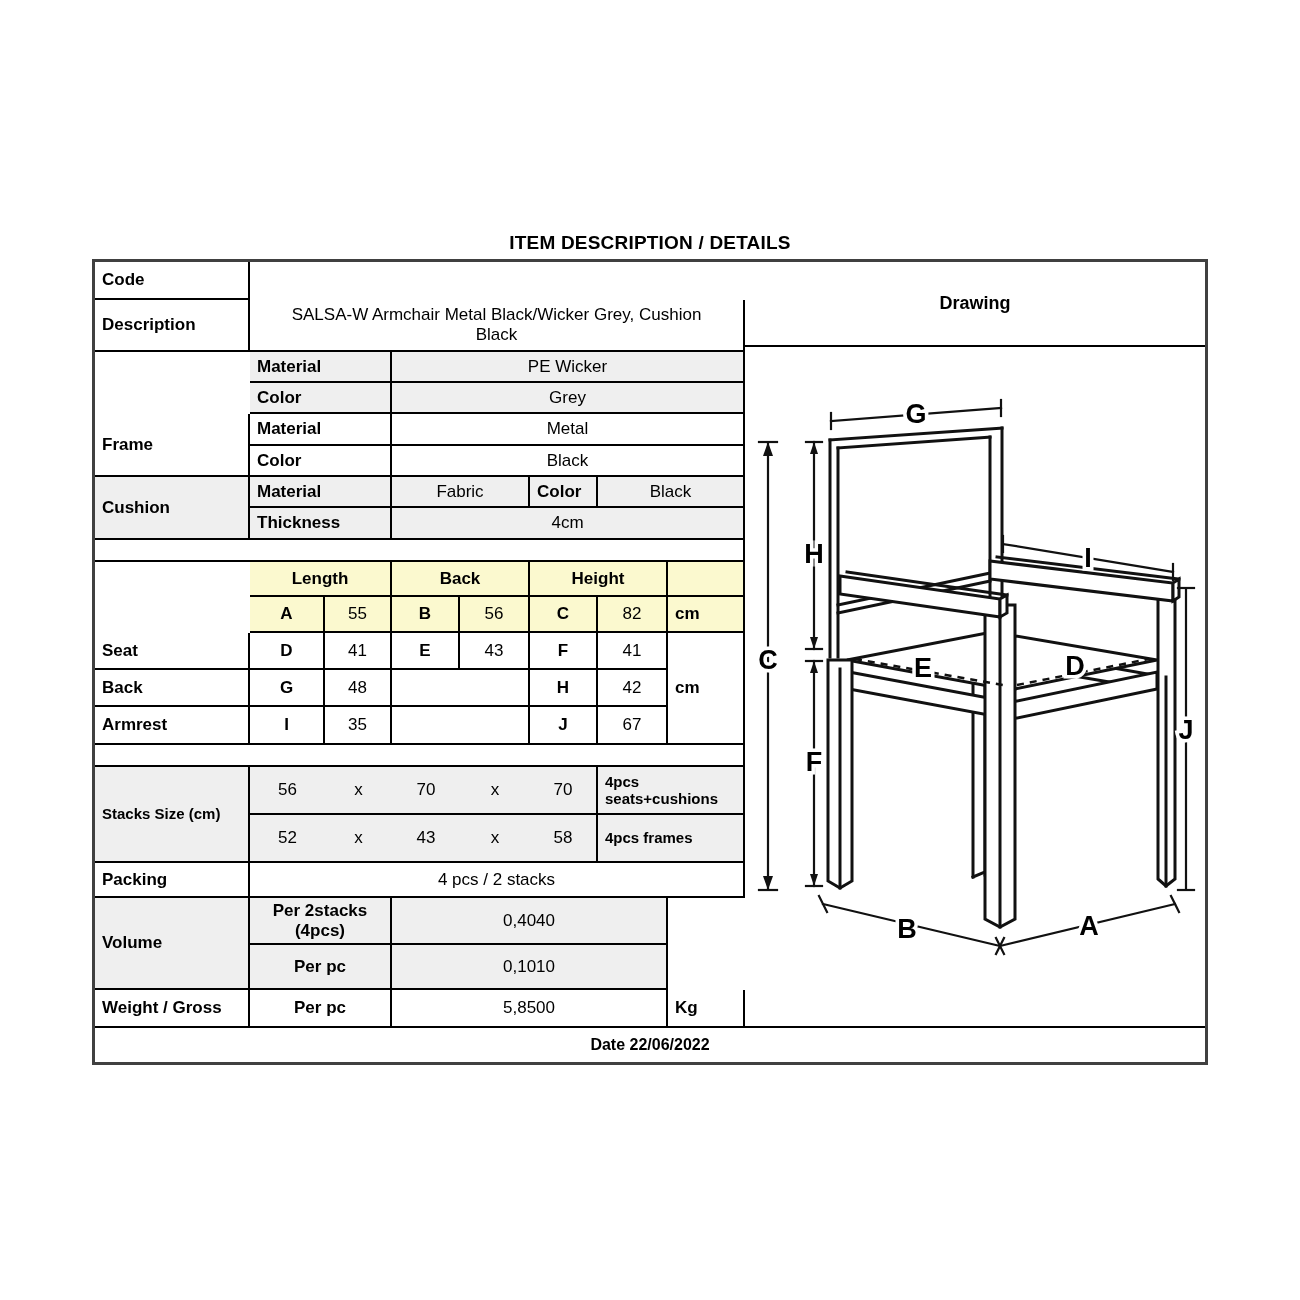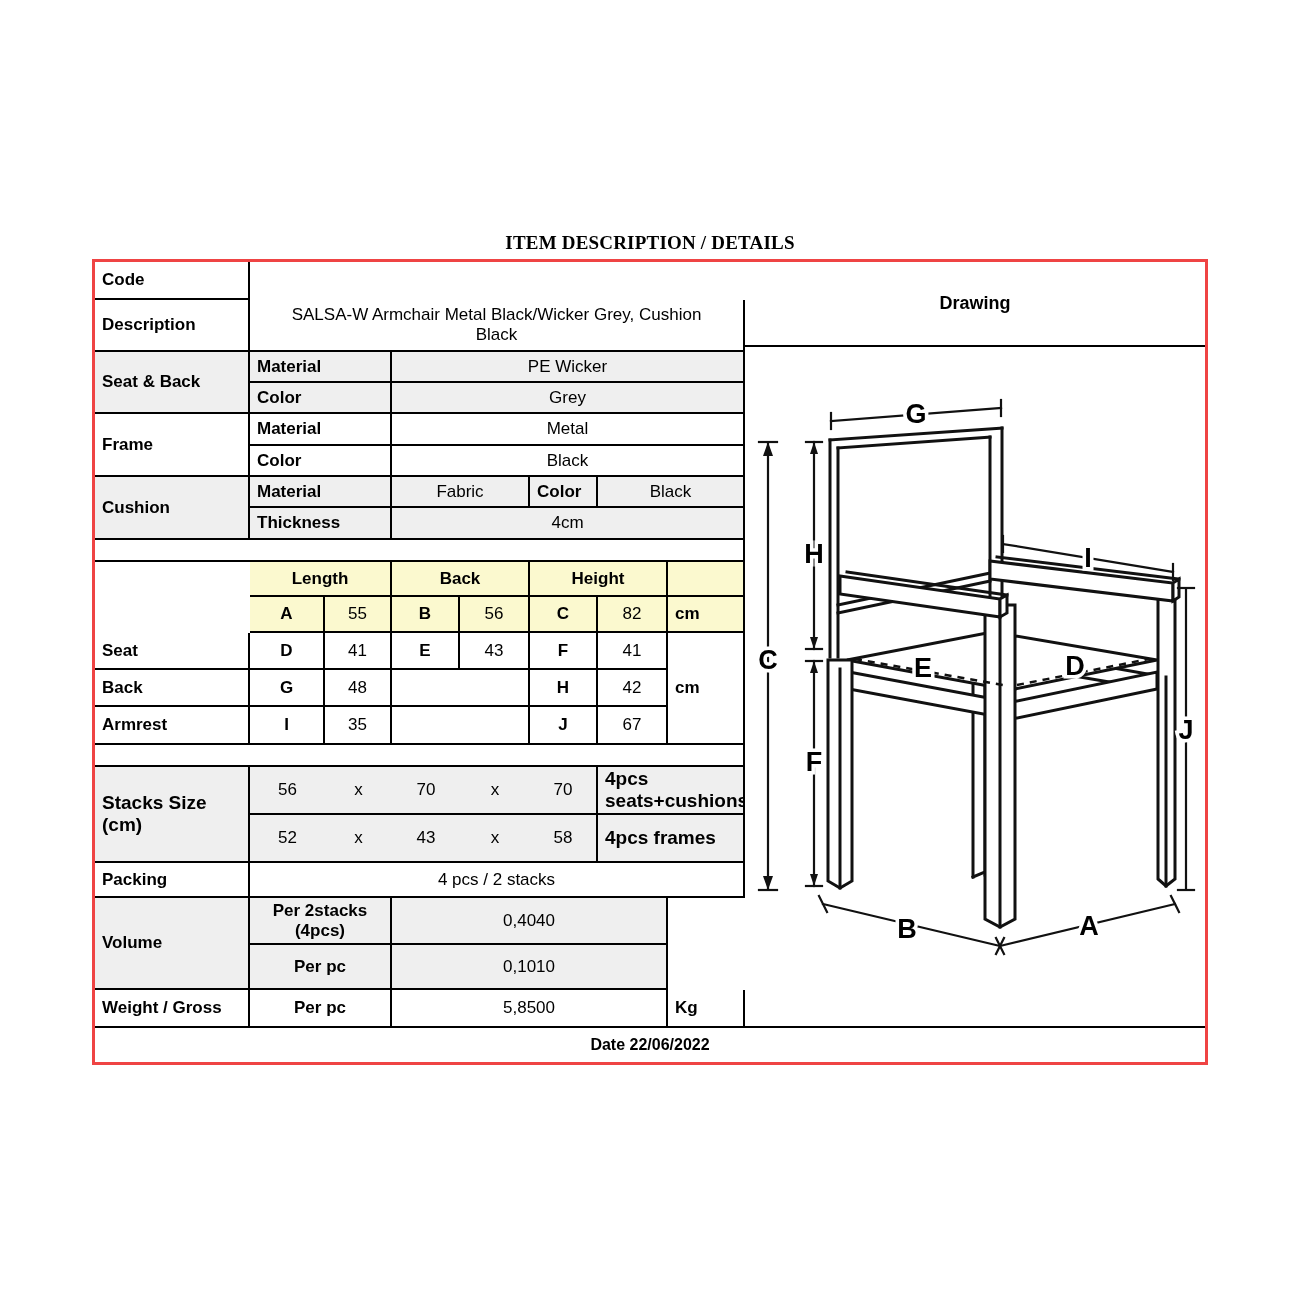--- a/index.html
+++ b/index.html
@@ -1,34 +1,34 @@
 <!DOCTYPE html>
 <html><head>
 <meta charset="utf-8">
 <style>
   html,body{margin:0;padding:0;background:#fff;}
   .page{position:relative;width:1300px;height:1300px;background:#fff;
         font-family:"Liberation Sans","DejaVu Sans",sans-serif;color:#000;}
   .title{position:absolute;left:92px;top:232px;width:1116px;text-align:center;
-         font-size:19px;font-weight:bold;letter-spacing:.2px;font-family:Liberation Serif, serif;}
+         font-size:19px;font-weight:bold;letter-spacing:.2px;}
   .sheet{position:absolute;left:92px;top:259px;width:1110px;height:800px;
-         border:3px solid #ef4444;box-sizing:content-box;background:#fff;}
+         border:3px solid #404040;box-sizing:content-box;background:#fff;}
   .main{display:flex;height:766px;}
   .lgrid{display:grid;width:650px;
          grid-template-columns:155px 75px 67px 68px 70px 68px 70px 77px;
          grid-template-rows:38px 52px 31px 31px 32px 31px 31px 32px 22px 35px 36px 37px 37px 38px 22px 48px 48px 35px 47px 45px 38px;}
   .lgrid *,.sheet *{box-sizing:border-box;}
   .c{border-right:2px solid #000;border-bottom:2px solid #000;background:#fff;
      display:flex;align-items:center;justify-content:center;font-size:17px;
      overflow:hidden;text-align:center;line-height:1.15;}
   .l{justify-content:flex-start;text-align:left;padding-left:7px;padding-right:4px;}
   .b{font-weight:bold;}
   .grey{background:#EFEFEF;}
   .yellow{background:#FBF9CF;}
-  .small{font-size:19px;}
+  .small{font-size:15px;}
   .nr{border-right:none;}
   .desc{padding:0 28px;}
   .dpanel{flex:1;display:flex;flex-direction:column;border-bottom:2px solid #000;}
   .dheader{height:85px;border-bottom:2px solid #000;display:flex;align-items:center;
            justify-content:center;font-size:18px;font-weight:bold;}
   .dbody{height:679px;}
   .daterow{height:34px;display:flex;align-items:center;justify-content:center;
            font-size:16px;font-weight:bold;}
   svg text{font-family:"Liberation Sans","DejaVu Sans",sans-serif;font-weight:bold;
            font-size:27px;fill:#000;stroke:#fff;stroke-width:7px;paint-order:stroke;
@@ -44,21 +44,20 @@
   <div class="sheet">
     <div class="main">
 
       <div class="lgrid">
 
         <div class="c b l" style="grid-area:1/1/2/2">Code</div>
 
         <div class="c b l" style="grid-area:2/1/3/2">Description</div>
         <div class="c desc" style="grid-area:2/2/3/9">SALSA-W Armchair Metal Black/Wicker Grey, Cushion Black</div>
 
-        <div class="c b l grey" style="grid-area:3/1/5/2">Seat &amp; Back</div>
         <div class="c b l grey" style="grid-area:3/2/4/4">Material</div>
         <div class="c grey" style="grid-area:3/4/4/9">PE Wicker</div>
         <div class="c b l grey" style="grid-area:4/2/5/4">Color</div>
         <div class="c b l" style="grid-area:5/1/7/2">Frame</div>
 
         <div class="c grey" style="grid-area:4/4/5/9">Grey</div>
         <div class="c b l" style="grid-area:5/2/6/4">Material</div>
         <div class="c" style="grid-area:5/4/6/9">Metal</div>
         <div class="c b l" style="grid-area:6/2/7/4">Color</div>
         <div class="c" style="grid-area:6/4/7/9">Black</div>

